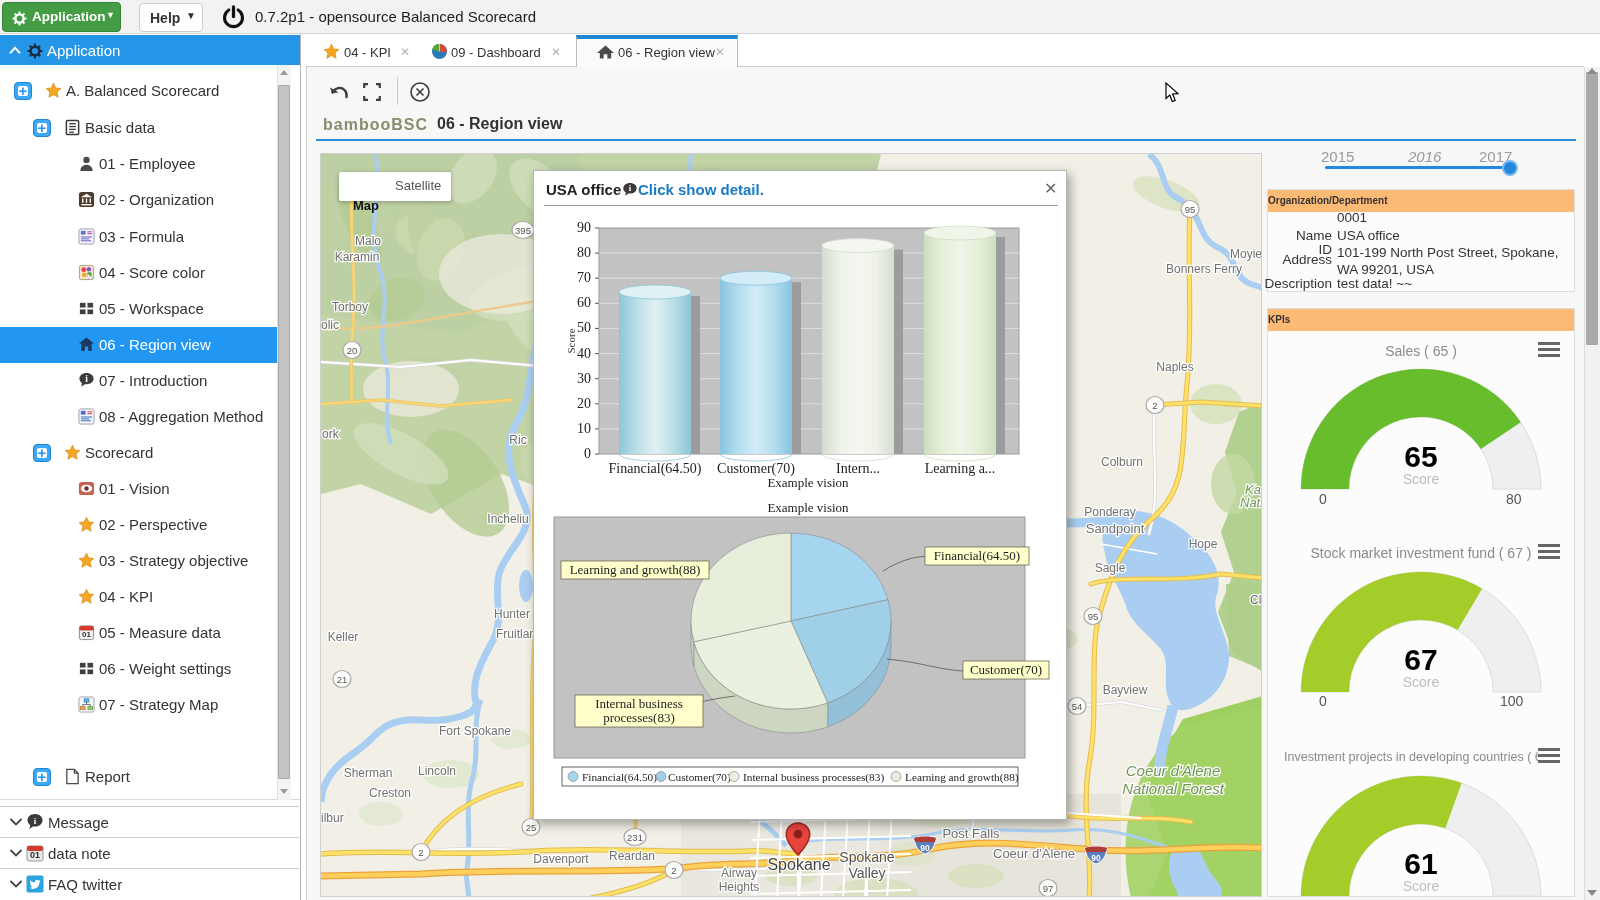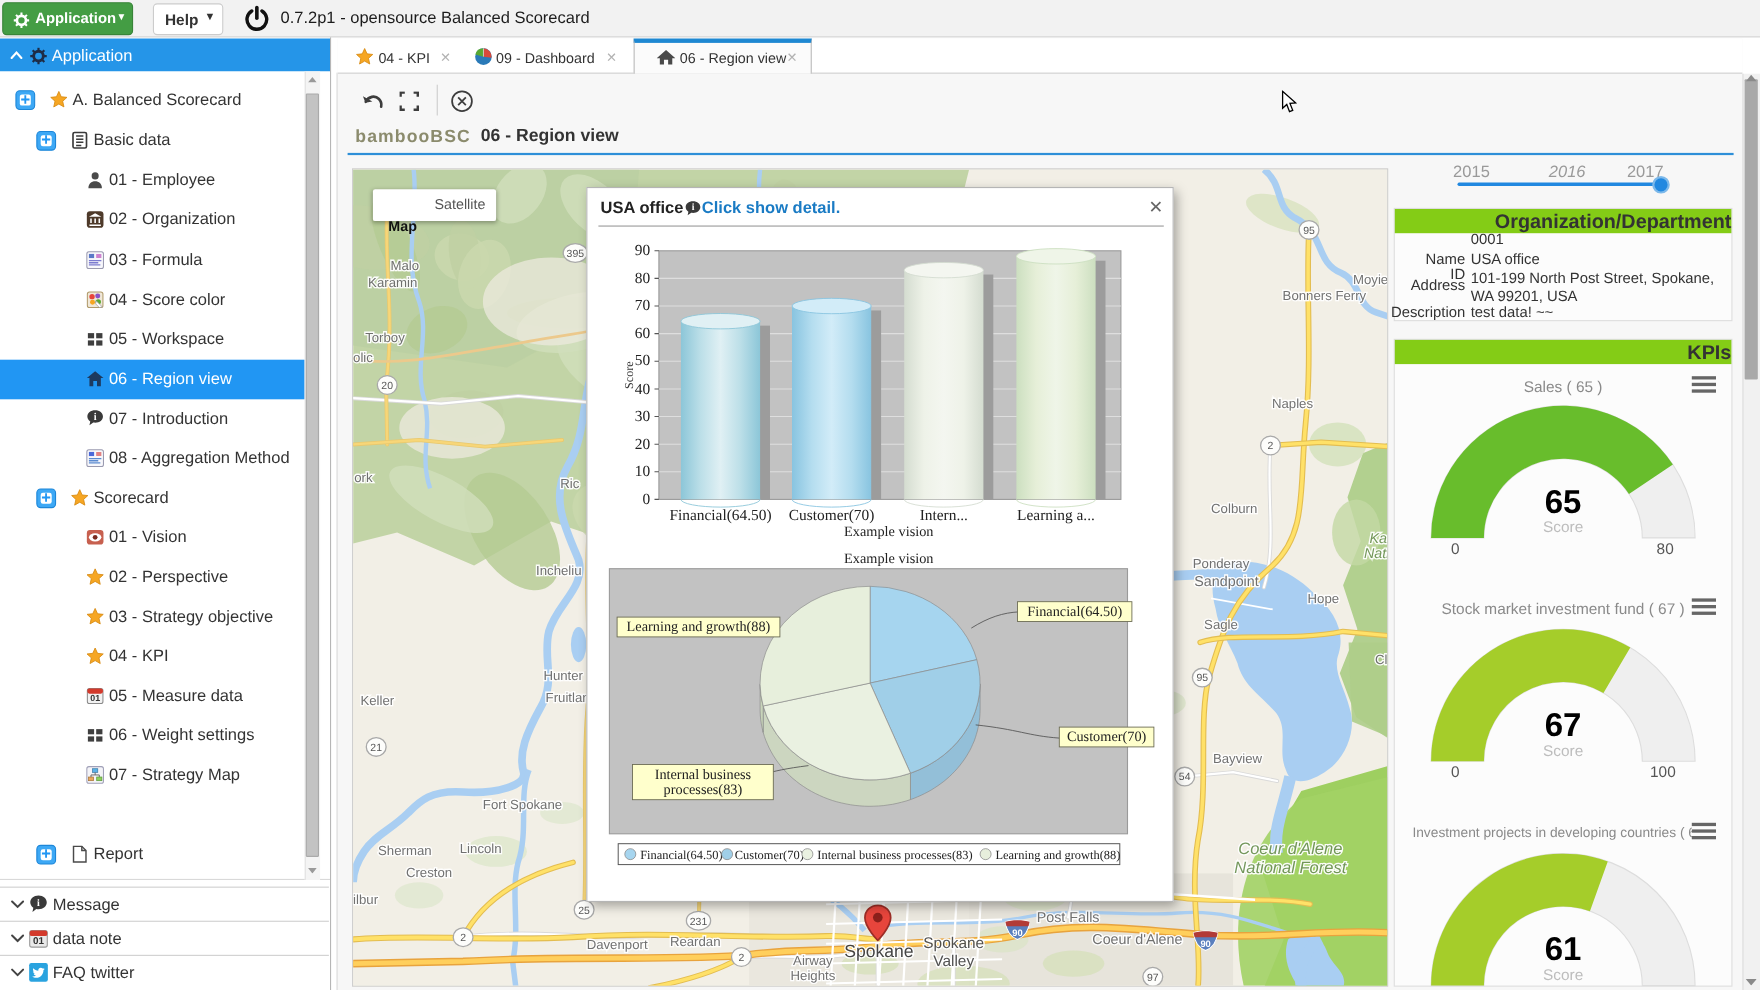--- a/index.html
+++ b/index.html
@@ -38,21 +38,21 @@
 #titlerow { position:absolute; left:307px; top:112px; width:1277px; height:30px; }
 #blueline { position:absolute; left:316px; top:139px; width:1260px; height:2px; background:#2e8fd8; }
 
 #rsb { position:absolute; left:1584px; top:67px; width:16px; height:833px; background:#f1f1f1; border-left:1px solid #dcdcdc;}
 #rsbthumb { position:absolute; left:1586px; top:72px; width:12px; height:273px; background:#a9a9a9; border-radius:1px; }
 
 #years { position:absolute; left:1267px; top:148px; width:308px; height:18px; color:#9a9a9a; font-size:15px; }
 #slider { position:absolute; left:1325px; top:166px; width:187px; height:3px; background:#2188e0; border-radius:2px; }
 #sknob { position:absolute; left:1502px; top:160px; width:16px; height:16px; border-radius:50%; background:#2188e0; border:2px solid #7db9ea; }
 .rbox { position:absolute; left:1267px; width:308px; background:#fcfcfc; border:1px solid #ddd; }
-.rboxhead { height:22px; background:#84cc16; text-align:right; font-size:18px; font-weight:bold; color:#333; line-height:22px; }
+.rboxhead { height:22px; background:#fdba74; text-align:left; font-size:10px; font-weight:bold; color:#333; line-height:22px; }
 .orow { position:absolute; font-size:13.5px; color:#333; }
 .olab { position:absolute; text-align:right; font-size:13.5px; color:#333; }
 .gtitle { position:absolute; width:308px; text-align:center; color:#8a8a8a; font-size:14px; }
 .gval { position:absolute; width:308px; text-align:center; color:#000; font-size:30px; font-weight:bold; }
 .gscore { position:absolute; width:308px; text-align:center; color:#bdbdbd; font-size:14px; }
 .gmin { position:absolute; font-size:14px; color:#555; }
 .burger { position:absolute; width:22px; height:16px; }
 .burger div { height:3px; background:#666; margin-bottom:3px; }
 
 #map { position:absolute; left:320px; top:153px; width:942px; height:744px; border:1px solid #cfcfcf; background:#f1efe7; overflow:hidden; }

